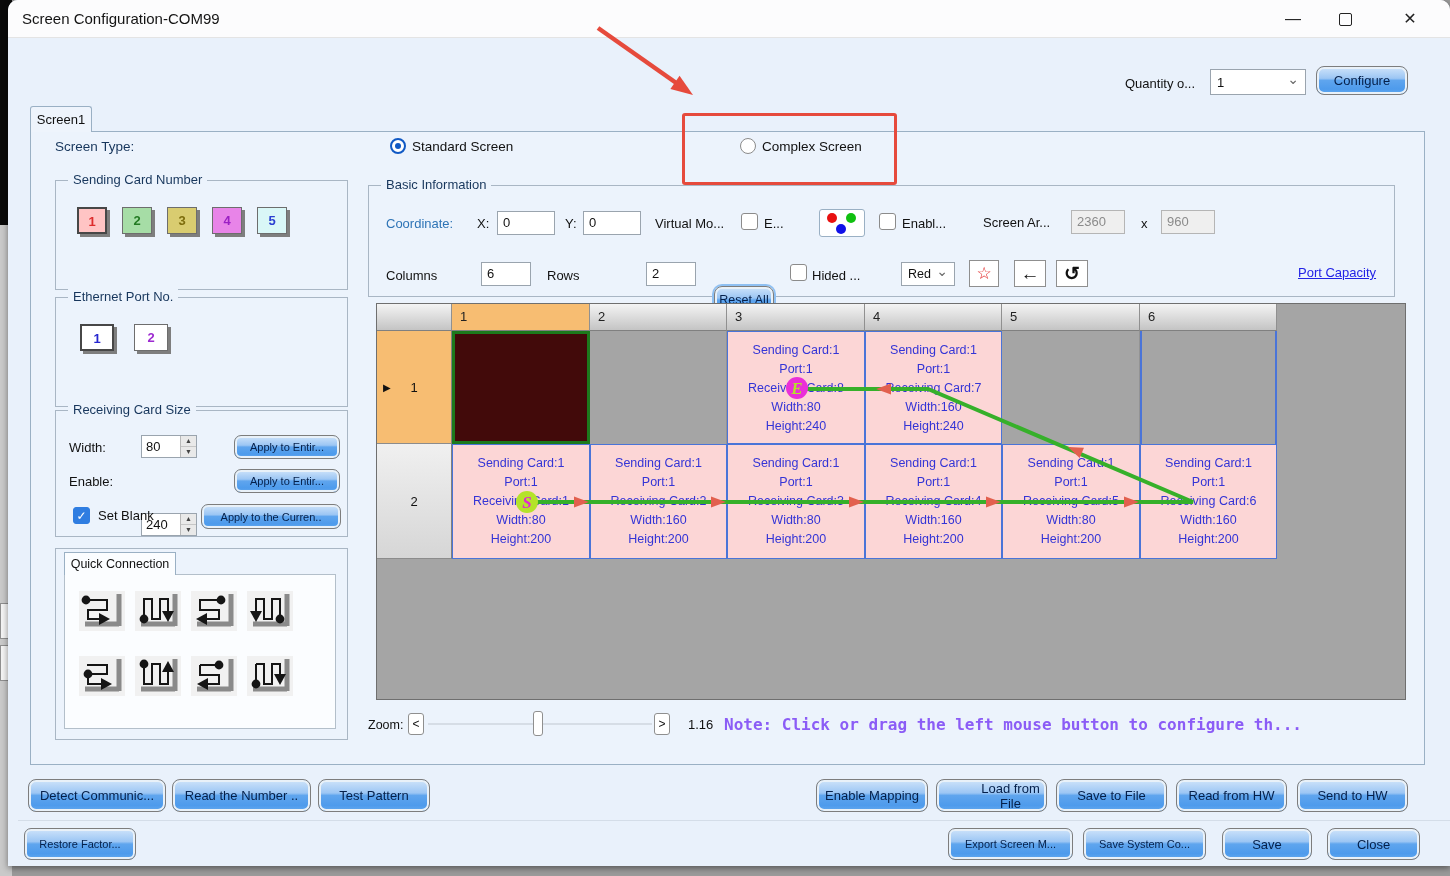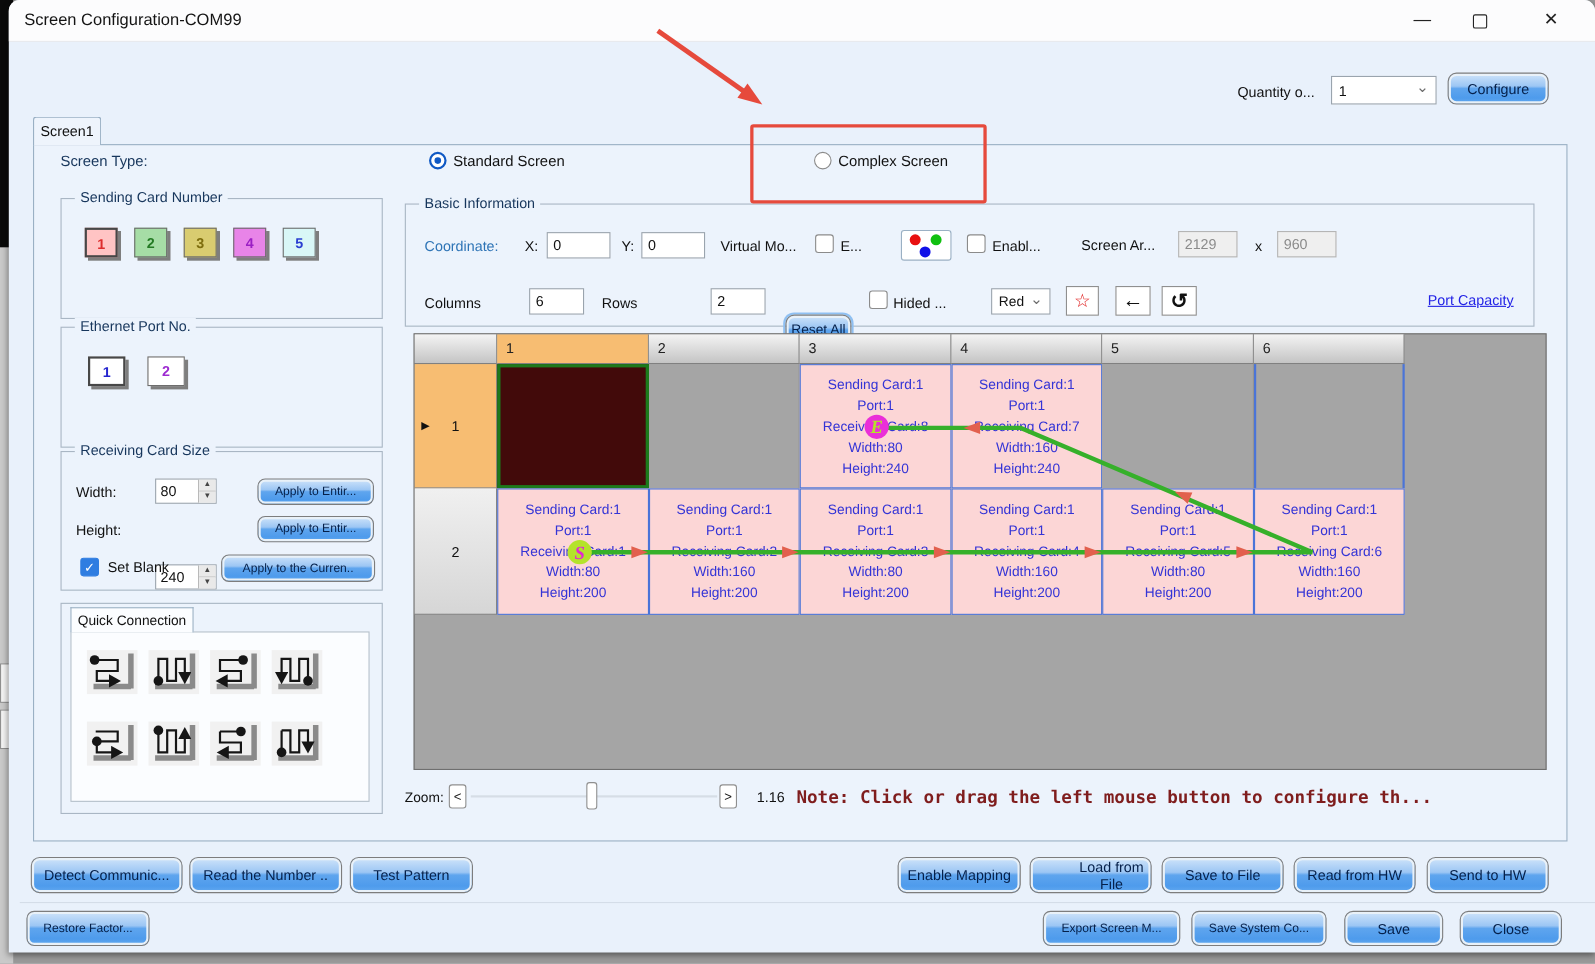--- a/index.html
+++ b/index.html
@@ -93,21 +93,21 @@
 
   
   .qicon { position:absolute; width:46px; height:40px; background:#f1f1f1; cursor:pointer; }
 
   
   .red-box { position:absolute; left:682px; top:113px; width:215px; height:72px; border:3px solid #e64a3c;
              border-radius:3px; z-index:60; pointer-events:none; }
   .anno-svg { position:absolute; left:0; top:0; width:1450px; height:876px; z-index:60; pointer-events:none; }
 
   .note-text { position:absolute; font-family:"DejaVu Sans Mono", monospace; font-weight:bold; font-size:16px;
-               color:#7f1d1d; white-space:nowrap; }
+               color:#8b5cf6; white-space:nowrap; }
   .divider { position:absolute; left:10px; top:820px; width:1438px; height:1px; background:#d4dde8; }
 </style>
 </head>
 <body>
 
 <svg width="0" height="0" style="position:absolute">
   <defs>
     <marker id="ah" markerWidth="7" markerHeight="7" refX="4" refY="3" orient="auto">
       <path d="M0 0 L5.5 3 L0 6 Z" fill="#151515"></path>
     </marker>
@@ -173,21 +173,21 @@
       <div class="gb-lbl">Receiving Card Size</div>
       <div class="lbl" style="left:13px;top:29px;">Width:</div>
       <div class="spin" style="left:85px;top:24px;">
         <div class="spin-val">80</div>
         <div class="spin-btns">
           <div>▲</div>
           <div>▼</div>
         </div>
       </div>
       <div class="btn small" style="left:178px;top:24px;width:106px;height:24px;">Apply to Entir...</div>
-      <div class="lbl" style="left:13px;top:63px;">Height:</div>
+      <div class="lbl" style="left:13px;top:63px;">Enable:</div>
       <div class="spin" style="left:85px;top:58px;margin-top:44px;">
         <div class="spin-val">240</div>
         <div class="spin-btns">
           <div>▲</div>
           <div>▼</div>
         </div>
       </div>
       <div class="btn small" style="left:178px;top:58px;width:106px;height:24px;">Apply to Entir...</div>
       <div class="checkbox checked" style="left:17px;top:96px;">
         <span>✓</span>
@@ -263,21 +263,21 @@
       <div class="wbtn" style="left:450px;top:23px;width:46px;height:28px;border-radius:3px;border-color:#9ab0c4;">
         <svg width="40" height="24">
           <circle cx="10" cy="7" r="5" fill="#e81010"></circle>
           <circle cx="29" cy="7" r="5" fill="#10c010"></circle>
           <circle cx="19" cy="18" r="5" fill="#1010e8"></circle>
         </svg>
       </div>
       <div class="checkbox" style="left:510px;top:27px;"></div>
       <div class="lbl" style="left:533px;top:30px;">Enabl...</div>
       <div class="lbl" style="left:614px;top:29px;">Screen Ar...</div>
-      <div class="inp disabled" style="left:702px;top:24px;width:54px;height:24px;">2129</div>
+      <div class="inp disabled" style="left:702px;top:24px;width:54px;height:24px;">2360</div>
       <div class="lbl" style="left:772px;top:30px;">x</div>
       <div class="inp disabled" style="left:792px;top:24px;width:54px;height:24px;">960</div>
 
       <div class="lbl" style="left:17px;top:82px;">Columns</div>
       <div class="inp" style="left:112px;top:76px;width:50px;height:24px;">6</div>
       <div class="lbl" style="left:178px;top:82px;">Rows</div>
       <div class="inp" style="left:277px;top:76px;width:50px;height:24px;">2</div>
       <div class="btn focusring" style="left:345px;top:74px;width:60px;height:28px;font-size:12.5px;">Reset All</div>
       <div class="checkbox" style="left:421px;top:78px;"></div>
       <div class="lbl" style="left:443px;top:82px;">Hided ...</div>

